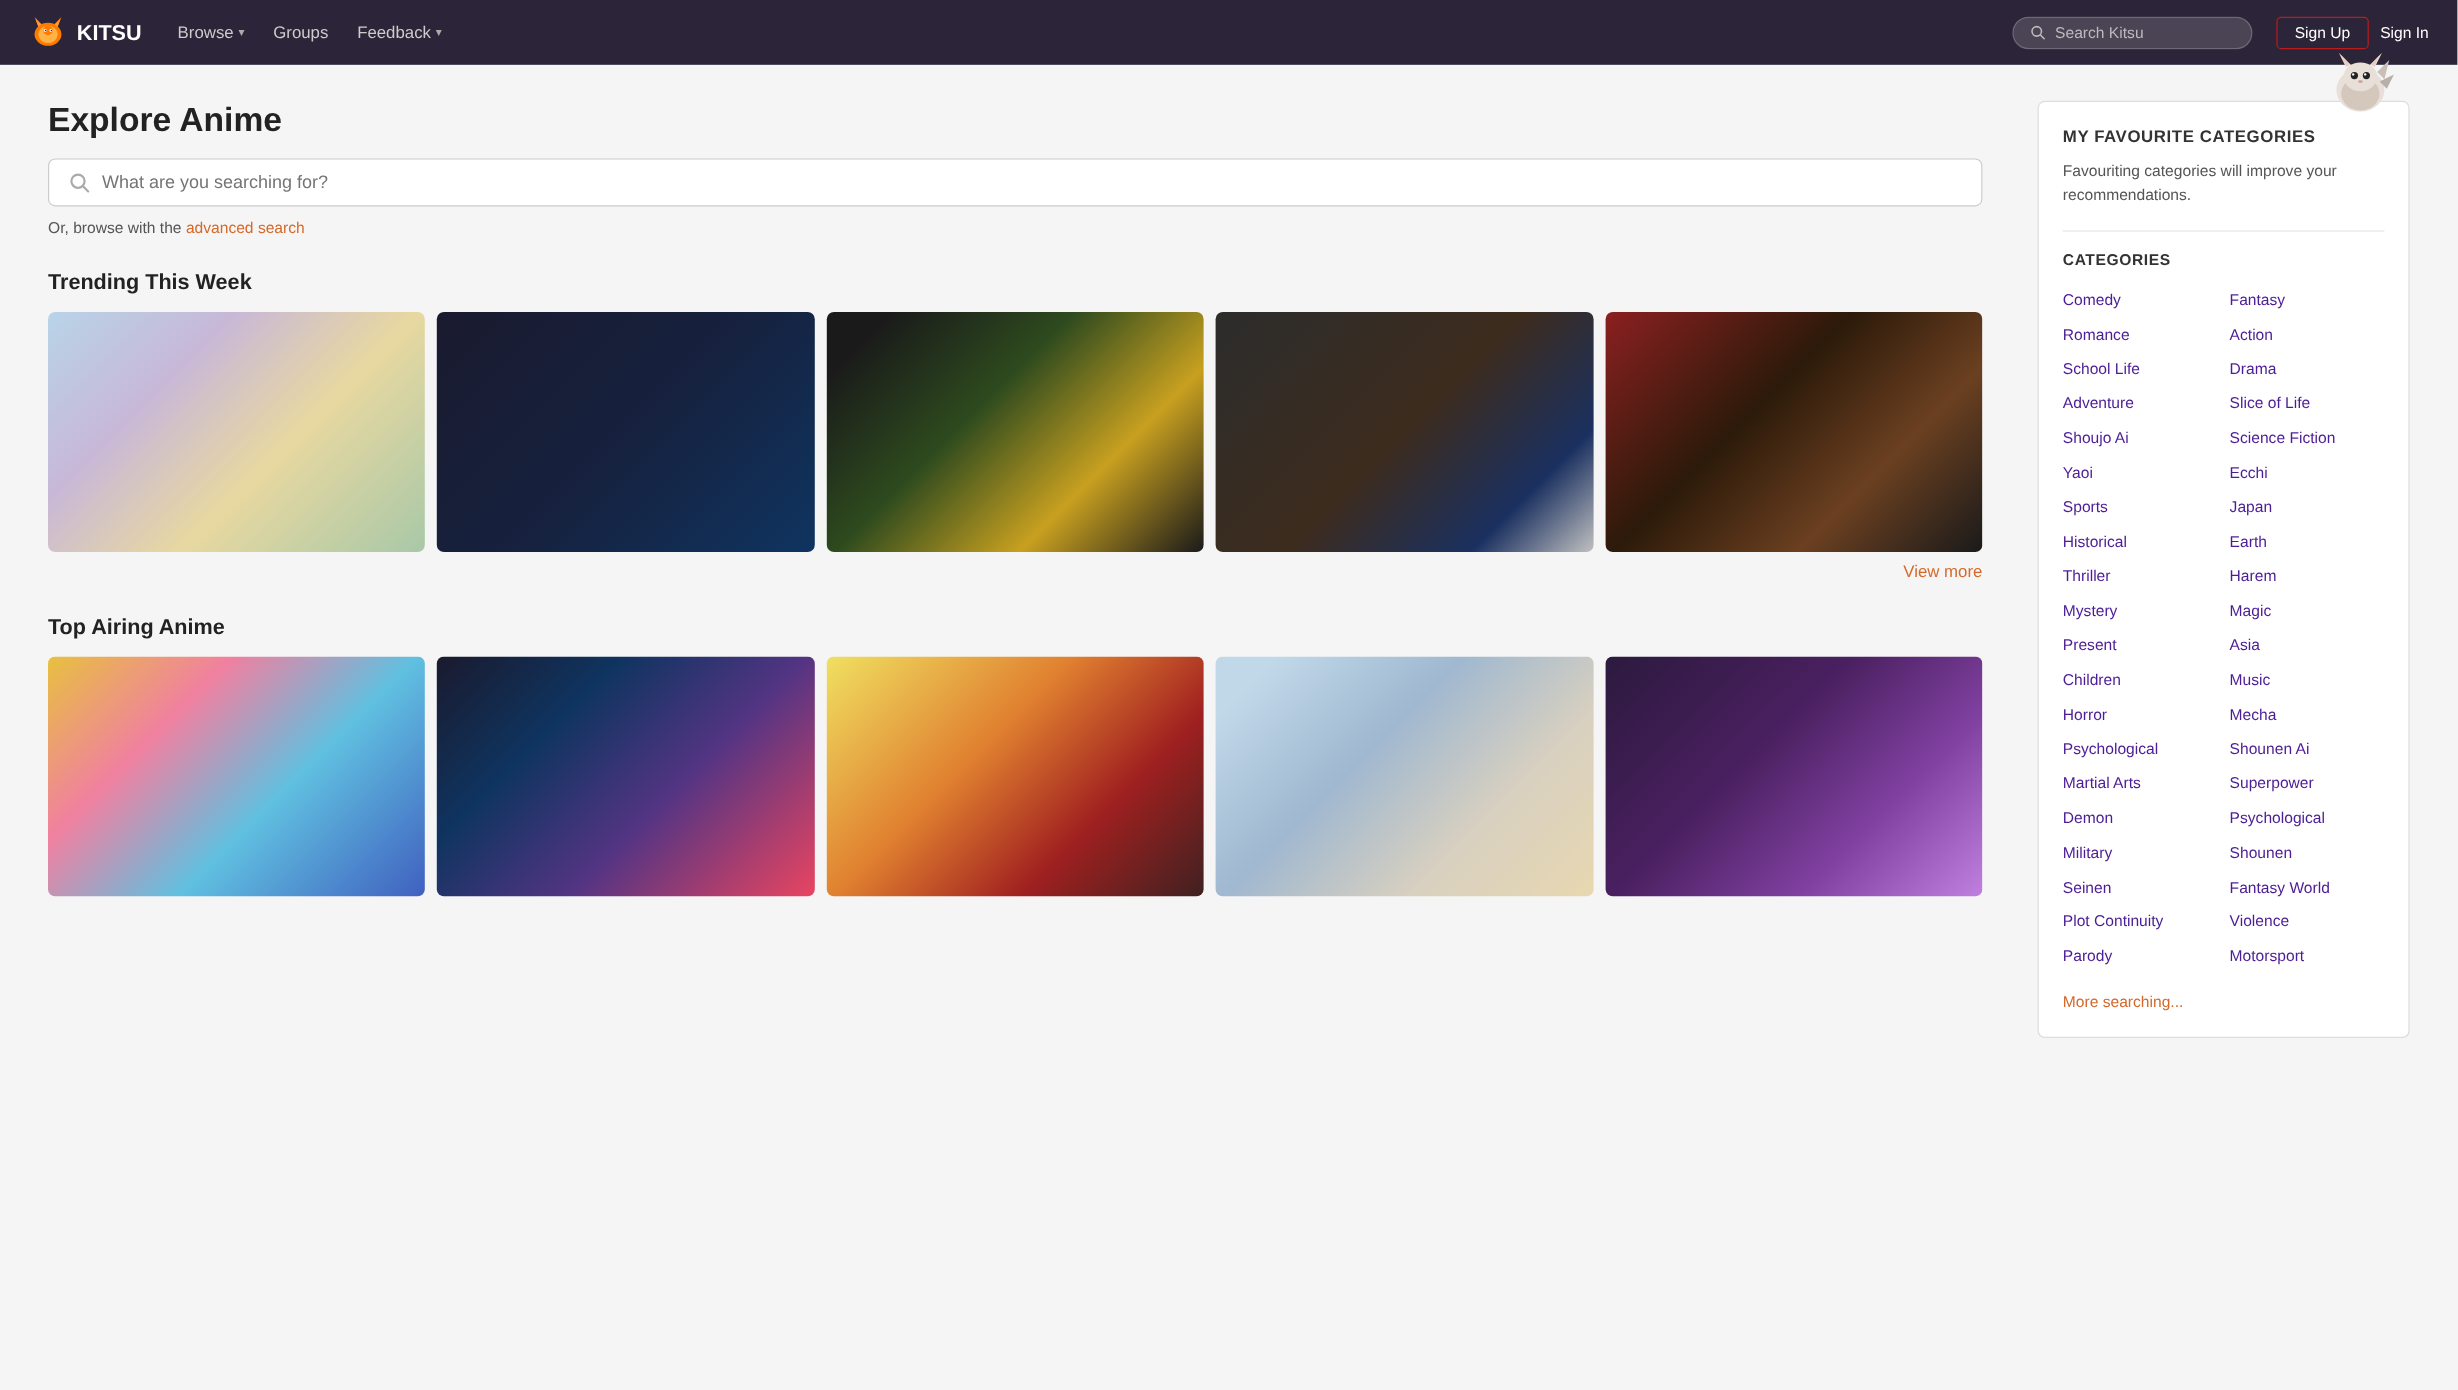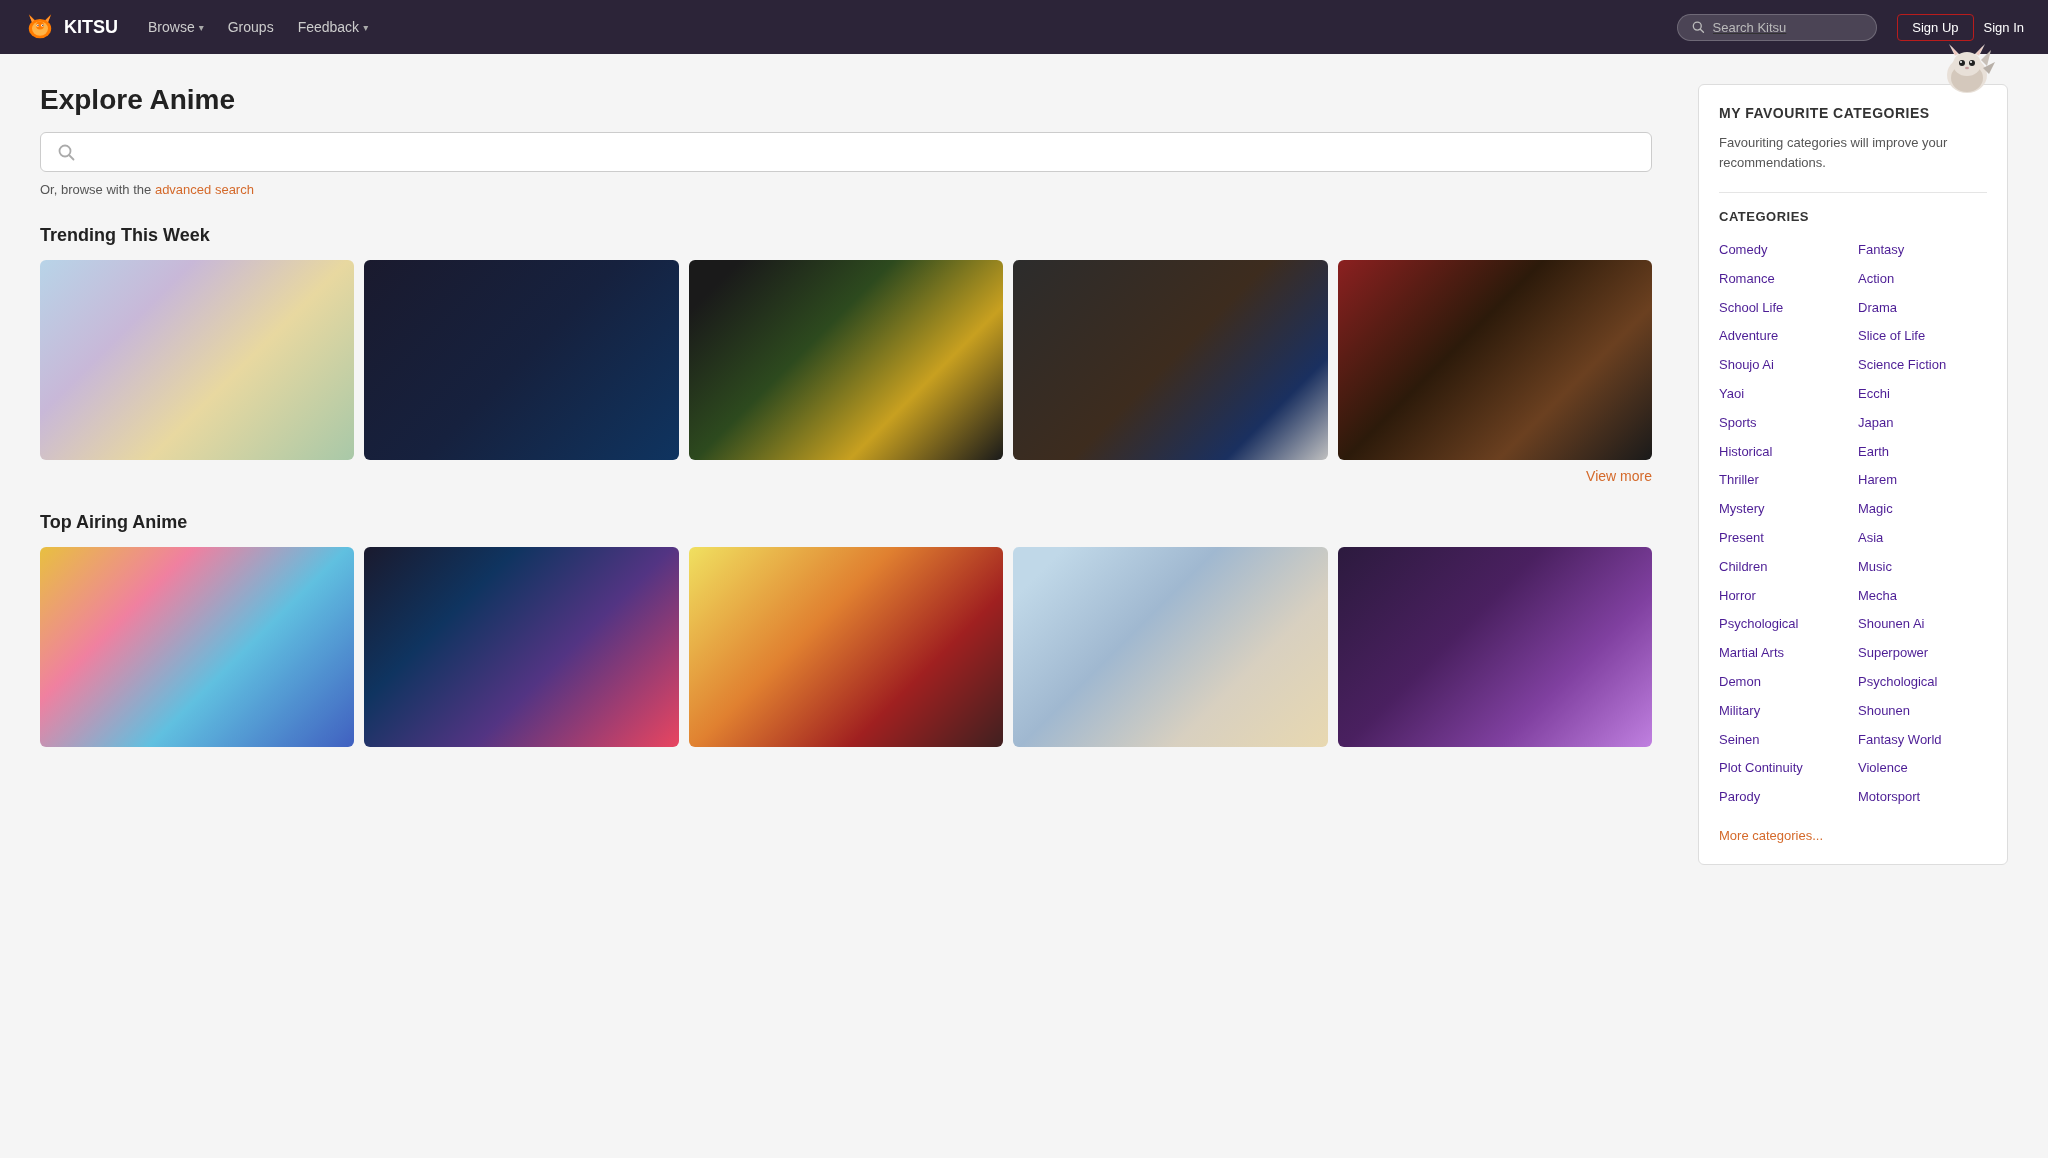--- a/index.html
+++ b/index.html
@@ -47,21 +47,20 @@
     .nav-spacer { flex: 1; }
     .search-bar-nav {
       background: rgba(255,255,255,0.15);
       border: 1px solid rgba(255,255,255,0.2);
       border-radius: 20px;
       padding: 5px 14px;
       display: flex;
       align-items: center;
       gap: 8px;
       width: 200px;
-      text-decoration: underline;
     }
     .search-bar-nav input {
       background: transparent;
       border: none;
       outline: none;
       color: #fff;
       font-size: 13px;
       width: 100%;
     }
     .search-bar-nav input::placeholder { color: #bbb; }
@@ -295,20 +294,21 @@
 <div class="page-layout">
 
   <main class="main-content">
     <h1 class="explore-title">Explore Anime</h1>
 
     <div class="search-bar-main">
       <svg width="18" height="18" viewBox="0 0 18 18" fill="none">
         <circle cx="8" cy="8" r="5.5" stroke="#aaa" stroke-width="1.8"></circle>
         <line x1="12" y1="12" x2="16.5" y2="16.5" stroke="#aaa" stroke-width="1.8" stroke-linecap="round"></line>
       </svg>
+      <input type="text" placeholder="What are you searching for?" style="">
     </div>
 
     <p class="advanced-search-row">
       <span>Or, browse with the</span>
       <a class="advanced-search-link">advanced search</a>
     </p>
 
     <h2 class="section-title">Trending This Week</h2>
     <div class="anime-grid">
       <div class="anime-card card-1"></div>
@@ -399,15 +399,15 @@
         <span class="category-item">Military</span>
         <span class="category-item">Shounen</span>
         <span class="category-item">Seinen</span>
         <span class="category-item">Fantasy World</span>
         <span class="category-item">Plot Continuity</span>
         <span class="category-item">Violence</span>
         <span class="category-item">Parody</span>
         <span class="category-item">Motorsport</span>
       </div>
 
-    <a class="more-categories">More categories...</a>
+    <a class="more-categories">More searching...</a>
   </aside>
 </div>
 
 </body></html>

